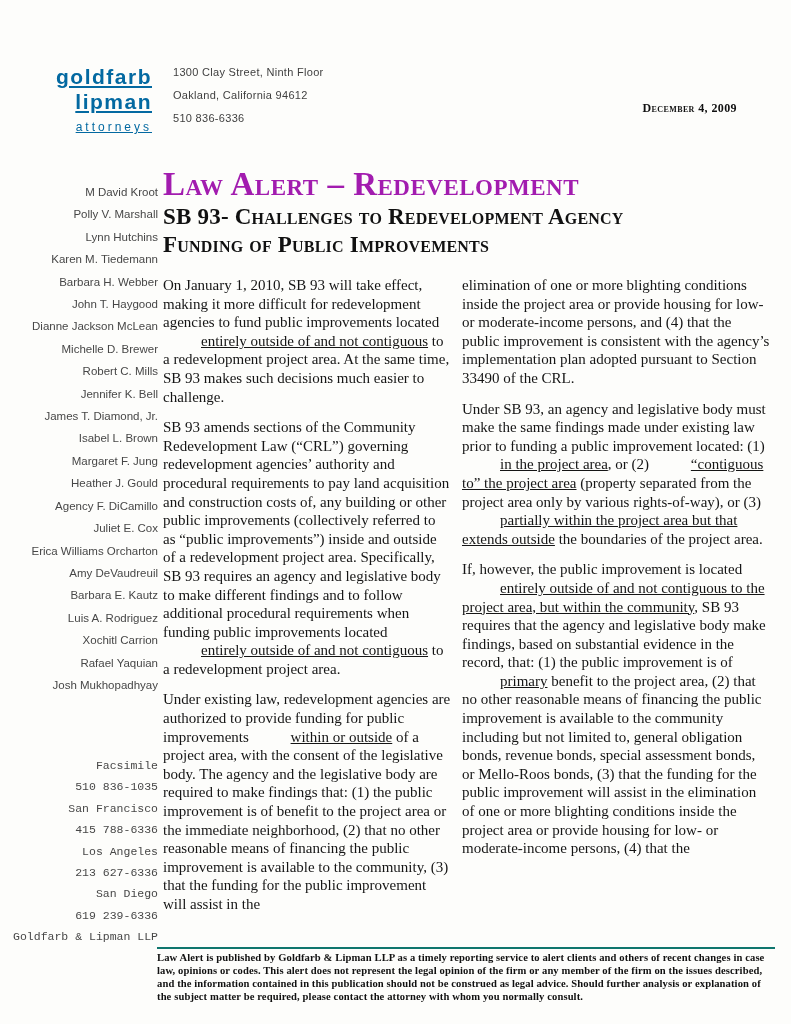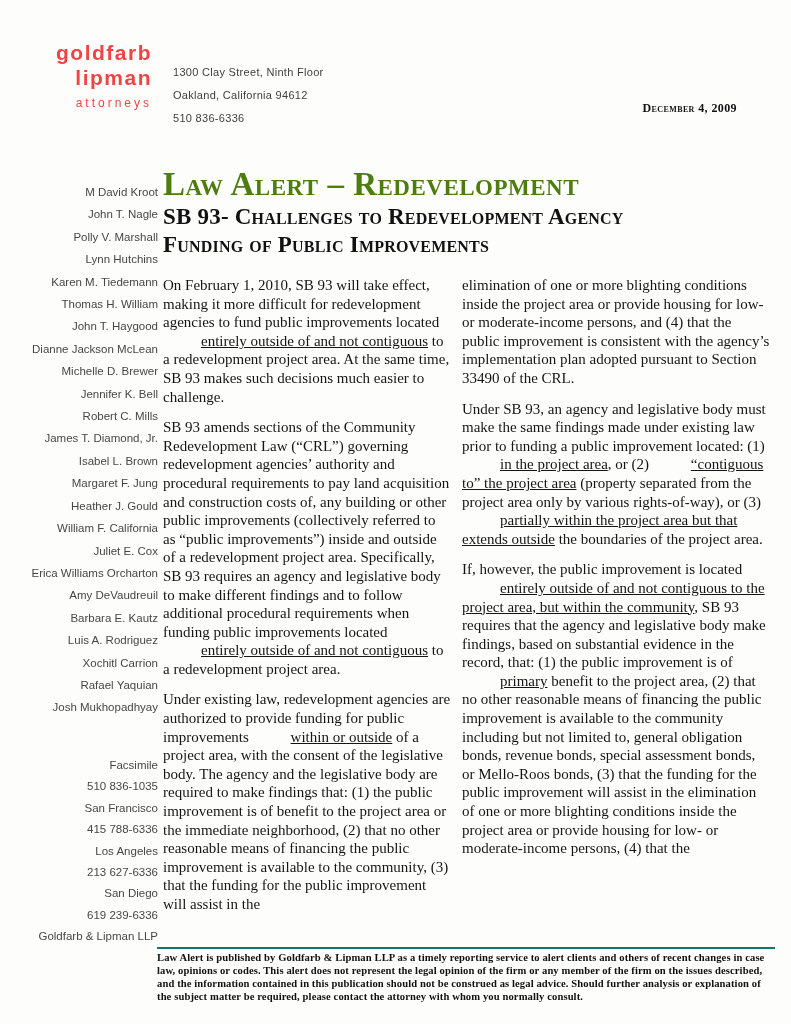--- a/index.html
+++ b/index.html
@@ -4,50 +4,50 @@
 <style>
   html,body{margin:0;padding:0;}
   body{
     width:791px;height:1024px;position:relative;
     background:#fdfdfb;color:#1a1a1a;
     font-family:"Liberation Serif", serif;
     overflow:hidden;
   }
   
   .logo{
-    position:absolute;left:46px;top:40px;width:106px;text-align:right;
-    font-family:"Liberation Sans", sans-serif;color:#ef4444;
+    position:absolute;left:46px;top:64px;width:106px;text-align:right;
+    font-family:"Liberation Sans", sans-serif;color:#0369a1;text-decoration:underline;
   }
   .logo .l1,.logo .l2{font-size:21px;font-weight:700;letter-spacing:1.5px;line-height:25px;}
   .logo .l3{font-size:12px;font-weight:400;letter-spacing:3px;line-height:26px;}
   .address{
     position:absolute;left:173px;top:61px;
     font-family:"Liberation Sans", sans-serif;font-size:11px;color:#3f3f3f;
     line-height:23px;letter-spacing:.3px;
   }
   .date{
     position:absolute;top:101px;right:54px;
     font-variant:small-caps;font-weight:700;font-size:12px;letter-spacing:.4px;color:#111;
   }
   
   .attorneys{
     position:absolute;left:0;top:181px;width:158px;text-align:right;
     font-family:"Liberation Sans", sans-serif;font-size:11.5px;color:#474747;
   }
   .attorneys div{line-height:22.4px;white-space:nowrap;}
   .contact{
     position:absolute;left:0;top:755px;width:158px;text-align:right;
-    font-family:Liberation Sans, sans-serif;font-size:11.5px;color:#474747;
+    font-family:Liberation Mono, monospace;font-size:11.5px;color:#474747;
   }
   .contact div{line-height:21.4px;white-space:nowrap;}
   
   .main{position:absolute;left:163px;top:166px;width:607px;}
   .title{
     font-size:33px;font-variant:small-caps;font-weight:600;
-    letter-spacing:.5px;line-height:37px;color:#4d7c0f;
+    letter-spacing:.5px;line-height:37px;color:#a21caf;
   }
   .subtitle{
     font-size:23px;font-variant:small-caps;font-weight:600;
     letter-spacing:.2px;line-height:28px;color:#111;
   }
   .columns{display:flex;gap:11px;margin-top:17px;}
   .col{font-size:15px;line-height:18.6px;color:#151515;}
   .col-left{width:288px;}
   .col-right{width:308px;}
   .col p{margin:0 0 12px 0;}
@@ -72,35 +72,34 @@
 <div class="address">
     <div>1300 Clay Street, Ninth Floor</div>
     <div>Oakland, California  94612</div>
     <div>510 836-6336</div>
   </div>
 
 <div class="date">December 4, 2009</div>
 
 <div class="attorneys">
     <div>M David Kroot</div>
-    <div>John T. Nagle</div>
     <div>Polly V. Marshall</div>
     <div>Lynn Hutchins</div>
     <div>Karen M. Tiedemann</div>
-    <div>Thomas H. William</div>
+    <div>Barbara H. Webber</div>
     <div>John T. Haygood</div>
     <div>Dianne Jackson McLean</div>
     <div>Michelle D. Brewer</div>
+    <div>Robert C. Mills</div>
     <div>Jennifer K. Bell</div>
-    <div>Robert C. Mills</div>
     <div>James T. Diamond, Jr.</div>
     <div>Isabel L. Brown</div>
     <div>Margaret F. Jung</div>
     <div>Heather J. Gould</div>
-    <div>William F. California</div>
+    <div>Agency F. DiCamillo</div>
     <div>Juliet E. Cox</div>
     <div>Erica Williams Orcharton</div>
     <div>Amy DeVaudreuil</div>
     <div>Barbara E. Kautz</div>
     <div>Luis A. Rodriguez</div>
     <div>Xochitl Carrion</div>
     <div>Rafael Yaquian</div>
     <div>Josh Mukhopadhyay</div>
   </div>
 
@@ -117,21 +116,21 @@
   </div>
 
 <div class="main">
   <div class="title">Law Alert – Redevelopment</div>
   <div class="subtitle">
     <div>SB 93- Challenges to Redevelopment Agency</div>
     <div>Funding of Public Improvements</div>
   </div>
   <div class="columns">
     <div class="col col-left">
-        <p><span>On February 1, 2010, SB 93 will take effect, making it more difficult for redevelopment agencies to fund public improvements located </span><span class="u">entirely outside of and not contiguous</span><span> to a redevelopment project area.  At the same time, SB 93 makes such decisions much easier to challenge.</span></p>
+        <p><span>On January 1, 2010, SB 93 will take effect, making it more difficult for redevelopment agencies to fund public improvements located </span><span class="u">entirely outside of and not contiguous</span><span> to a redevelopment project area.  At the same time, SB 93 makes such decisions much easier to challenge.</span></p>
         <p><span>SB 93 amends sections of the Community Redevelopment Law (“CRL”) governing redevelopment agencies’ authority and procedural requirements to pay land acquisition and construction costs of, any building or other public improvements (collectively referred to as “public improvements”) inside and outside of a redevelopment project area.  Specifically, SB 93 requires an agency and legislative body to make different findings and to follow additional procedural requirements when funding public improvements located </span><span class="u">entirely outside of and not contiguous</span><span> to a redevelopment project area.</span></p>
         <p><span>Under existing law, redevelopment agencies are authorized to provide funding for public improvements </span><span class="u">within or outside</span><span> of a project area, with the consent of the legislative body.   The agency and the legislative body are required to make findings that: (1) the public improvement is of benefit to the project area or the immediate neighborhood, (2) that no other reasonable means of financing the public improvement is available to the community, (3) that the funding for the public improvement will assist in the</span></p>
       </div>
     <div class="col col-right">
         <p><span>elimination of one or more blighting conditions inside the project area or provide housing for low- or moderate-income persons, and (4) that the public improvement is consistent with the agency’s implementation plan adopted pursuant to Section 33490 of the CRL.</span></p>
         <p><span>Under SB 93, an agency and legislative body must make the same findings made under existing law prior to funding a public improvement located: (1) </span><span class="u">in the project area</span><span>, or (2) </span><span class="u">“contiguous to” the project area</span><span> (property separated from the project area only by various rights-of-way), or (3) </span><span class="u">partially within the project area but that extends outside</span><span> the boundaries of the project area.</span></p>
         <p><span>If, however, the public improvement is located  </span><span class="u">entirely outside of and not contiguous to the project area, but within the community</span><span>, SB 93 requires that the agency and legislative body make findings, based on substantial evidence in the record, that: (1) the public improvement is of </span><span class="u">primary</span><span> benefit to the project area, (2) that no other reasonable means of financing the public improvement is available to the community including but not limited to, general obligation bonds, revenue bonds, special assessment bonds, or Mello-Roos bonds, (3) that the funding for the public improvement will assist in the elimination of one or more blighting conditions inside the project area or provide housing for low- or moderate-income persons, (4) that the</span></p>
       </div>
   </div>
 </div>

